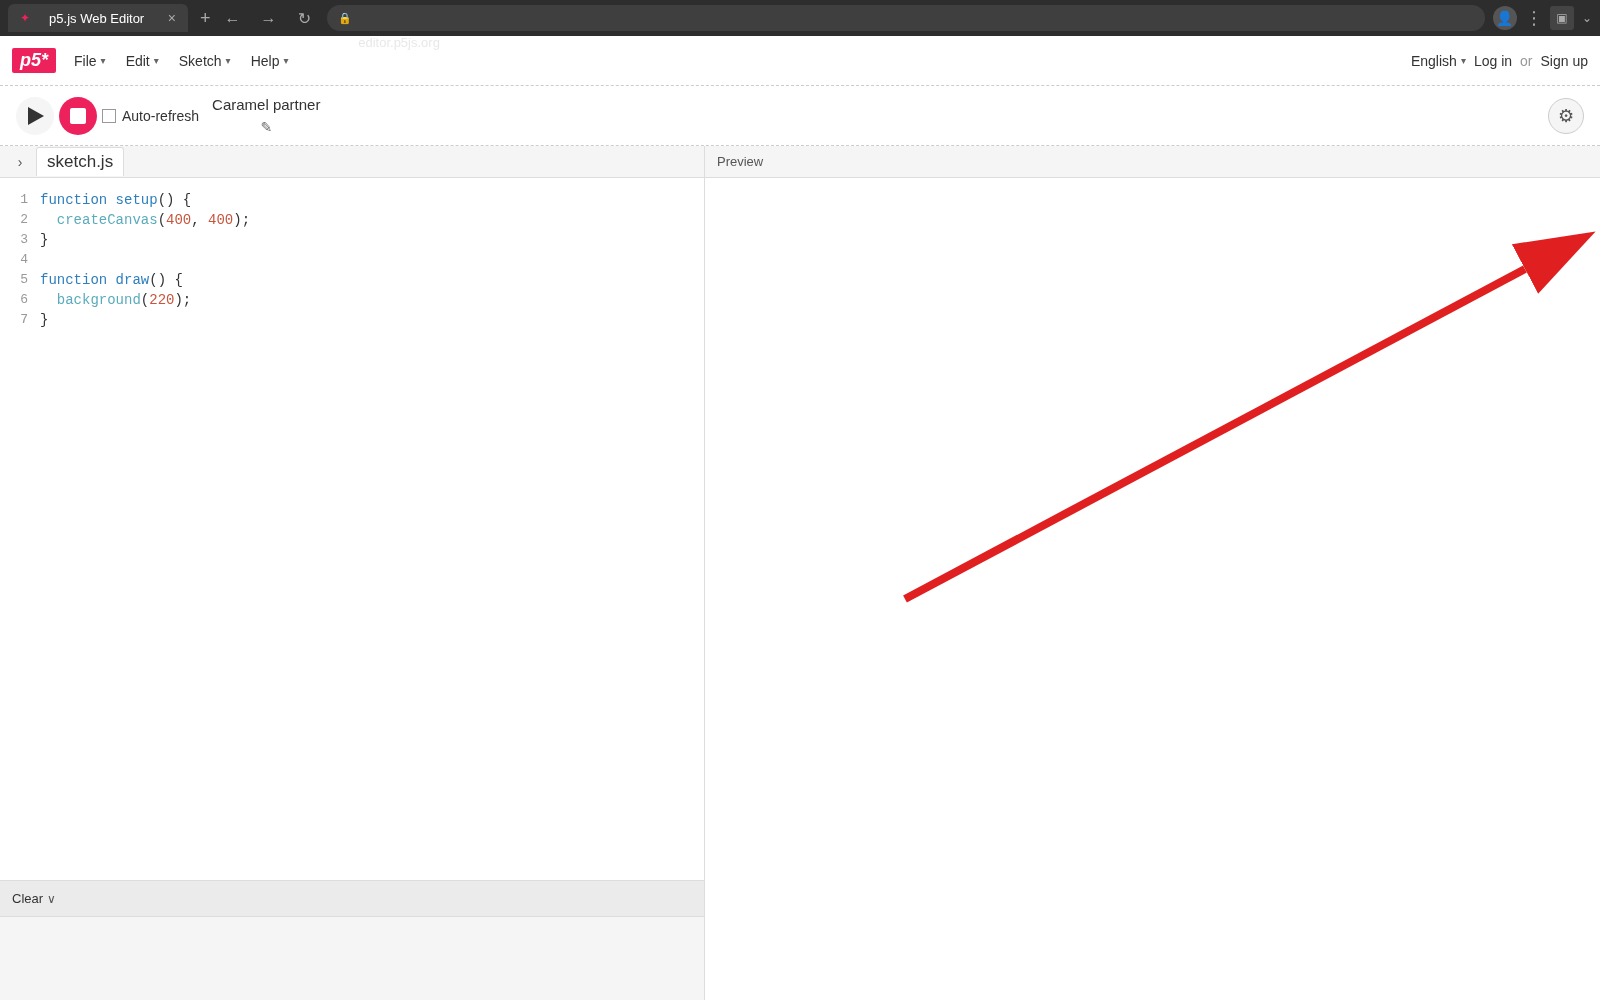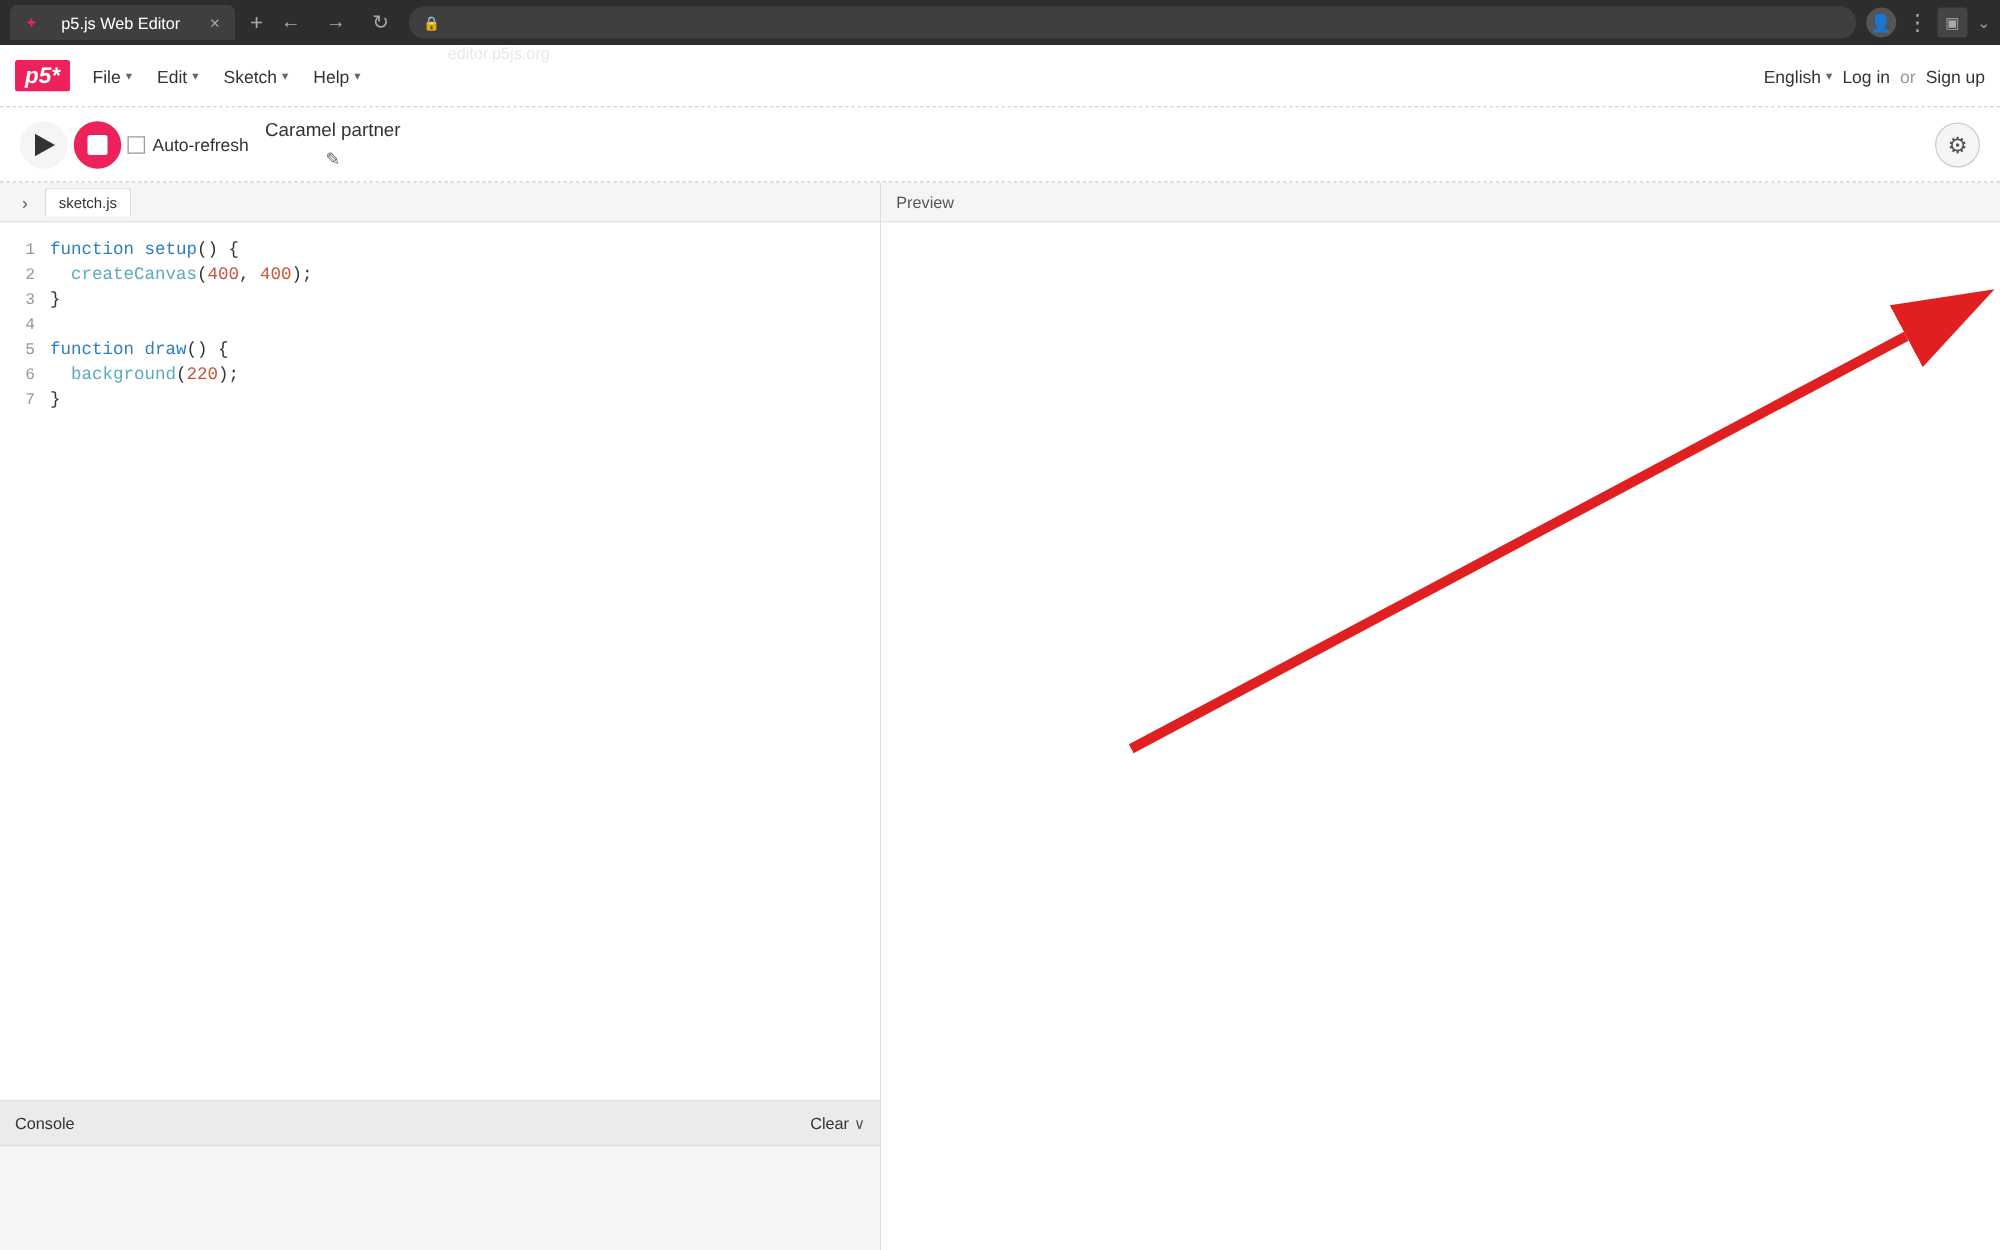--- a/index.html
+++ b/index.html
@@ -44,21 +44,21 @@
     .settings-btn { width: 36px; height: 36px; border-radius: 50%; border: 1px solid #ccc; background: #f5f5f5; cursor: pointer; display: flex; align-items: center; justify-content: center; margin-left: auto; }
     .gear-icon { font-size: 18px; color: #555; }
 
     
     .main-area { display: flex; height: calc(1000px - 36px - 50px - 60px); }
 
     
     .editor-panel { width: 705px; display: flex; flex-direction: column; border-right: 1px solid #ddd; }
     .editor-tab-bar { display: flex; align-items: center; height: 32px; background: #f5f5f5; border-bottom: 1px solid #ddd; padding: 0 8px; gap: 4px; }
     .collapse-btn { width: 24px; height: 24px; display: flex; align-items: center; justify-content: center; cursor: pointer; color: #555; font-size: 14px; }
-    .editor-tab { font-size: 12px; color: #333; padding: 4px 10px; background: #fff; border-radius: 3px 3px 0 0; cursor: pointer; border: 1px solid #ddd; border-bottom: none; }
+    .editor-tab { font-size: 17px; color: #333; padding: 4px 10px; background: #fff; border-radius: 3px 3px 0 0; cursor: pointer; border: 1px solid #ddd; border-bottom: none; }
     .editor-content { flex: 1; background: #fff; overflow: hidden; display: flex; flex-direction: column; }
     .code-area { flex: 1; padding: 12px 0; font-family: 'Courier New', monospace; font-size: 14px; overflow-y: auto; }
     .code-line { display: flex; min-height: 20px; line-height: 20px; }
     .line-num { width: 40px; text-align: right; padding-right: 12px; color: #999; font-size: 13px; user-select: none; flex-shrink: 0; }
     .line-content { color: #333; white-space: pre; }
     .kw { color: #2d7fbd; }
     .fn { color: #2d7fbd; }
     .builtin { color: #5aabbd; }
     .num { color: #c8553d; }
 
@@ -200,21 +200,20 @@
         <div class="code-line">
           <span class="line-num">7</span>
           <span class="line-content">}</span>
         </div>
 
       </div>
     </div>
 
     <div class="console-panel">
       <div class="console-header">
-        <span class="console-title">Console</span>
         <div class="console-clear">
           <span>Clear</span>
           <span class="console-chevron">∨</span>
         </div>
       </div>
       <div class="console-body"></div>
     </div>
   </div>
 
   <div class="preview-panel">

